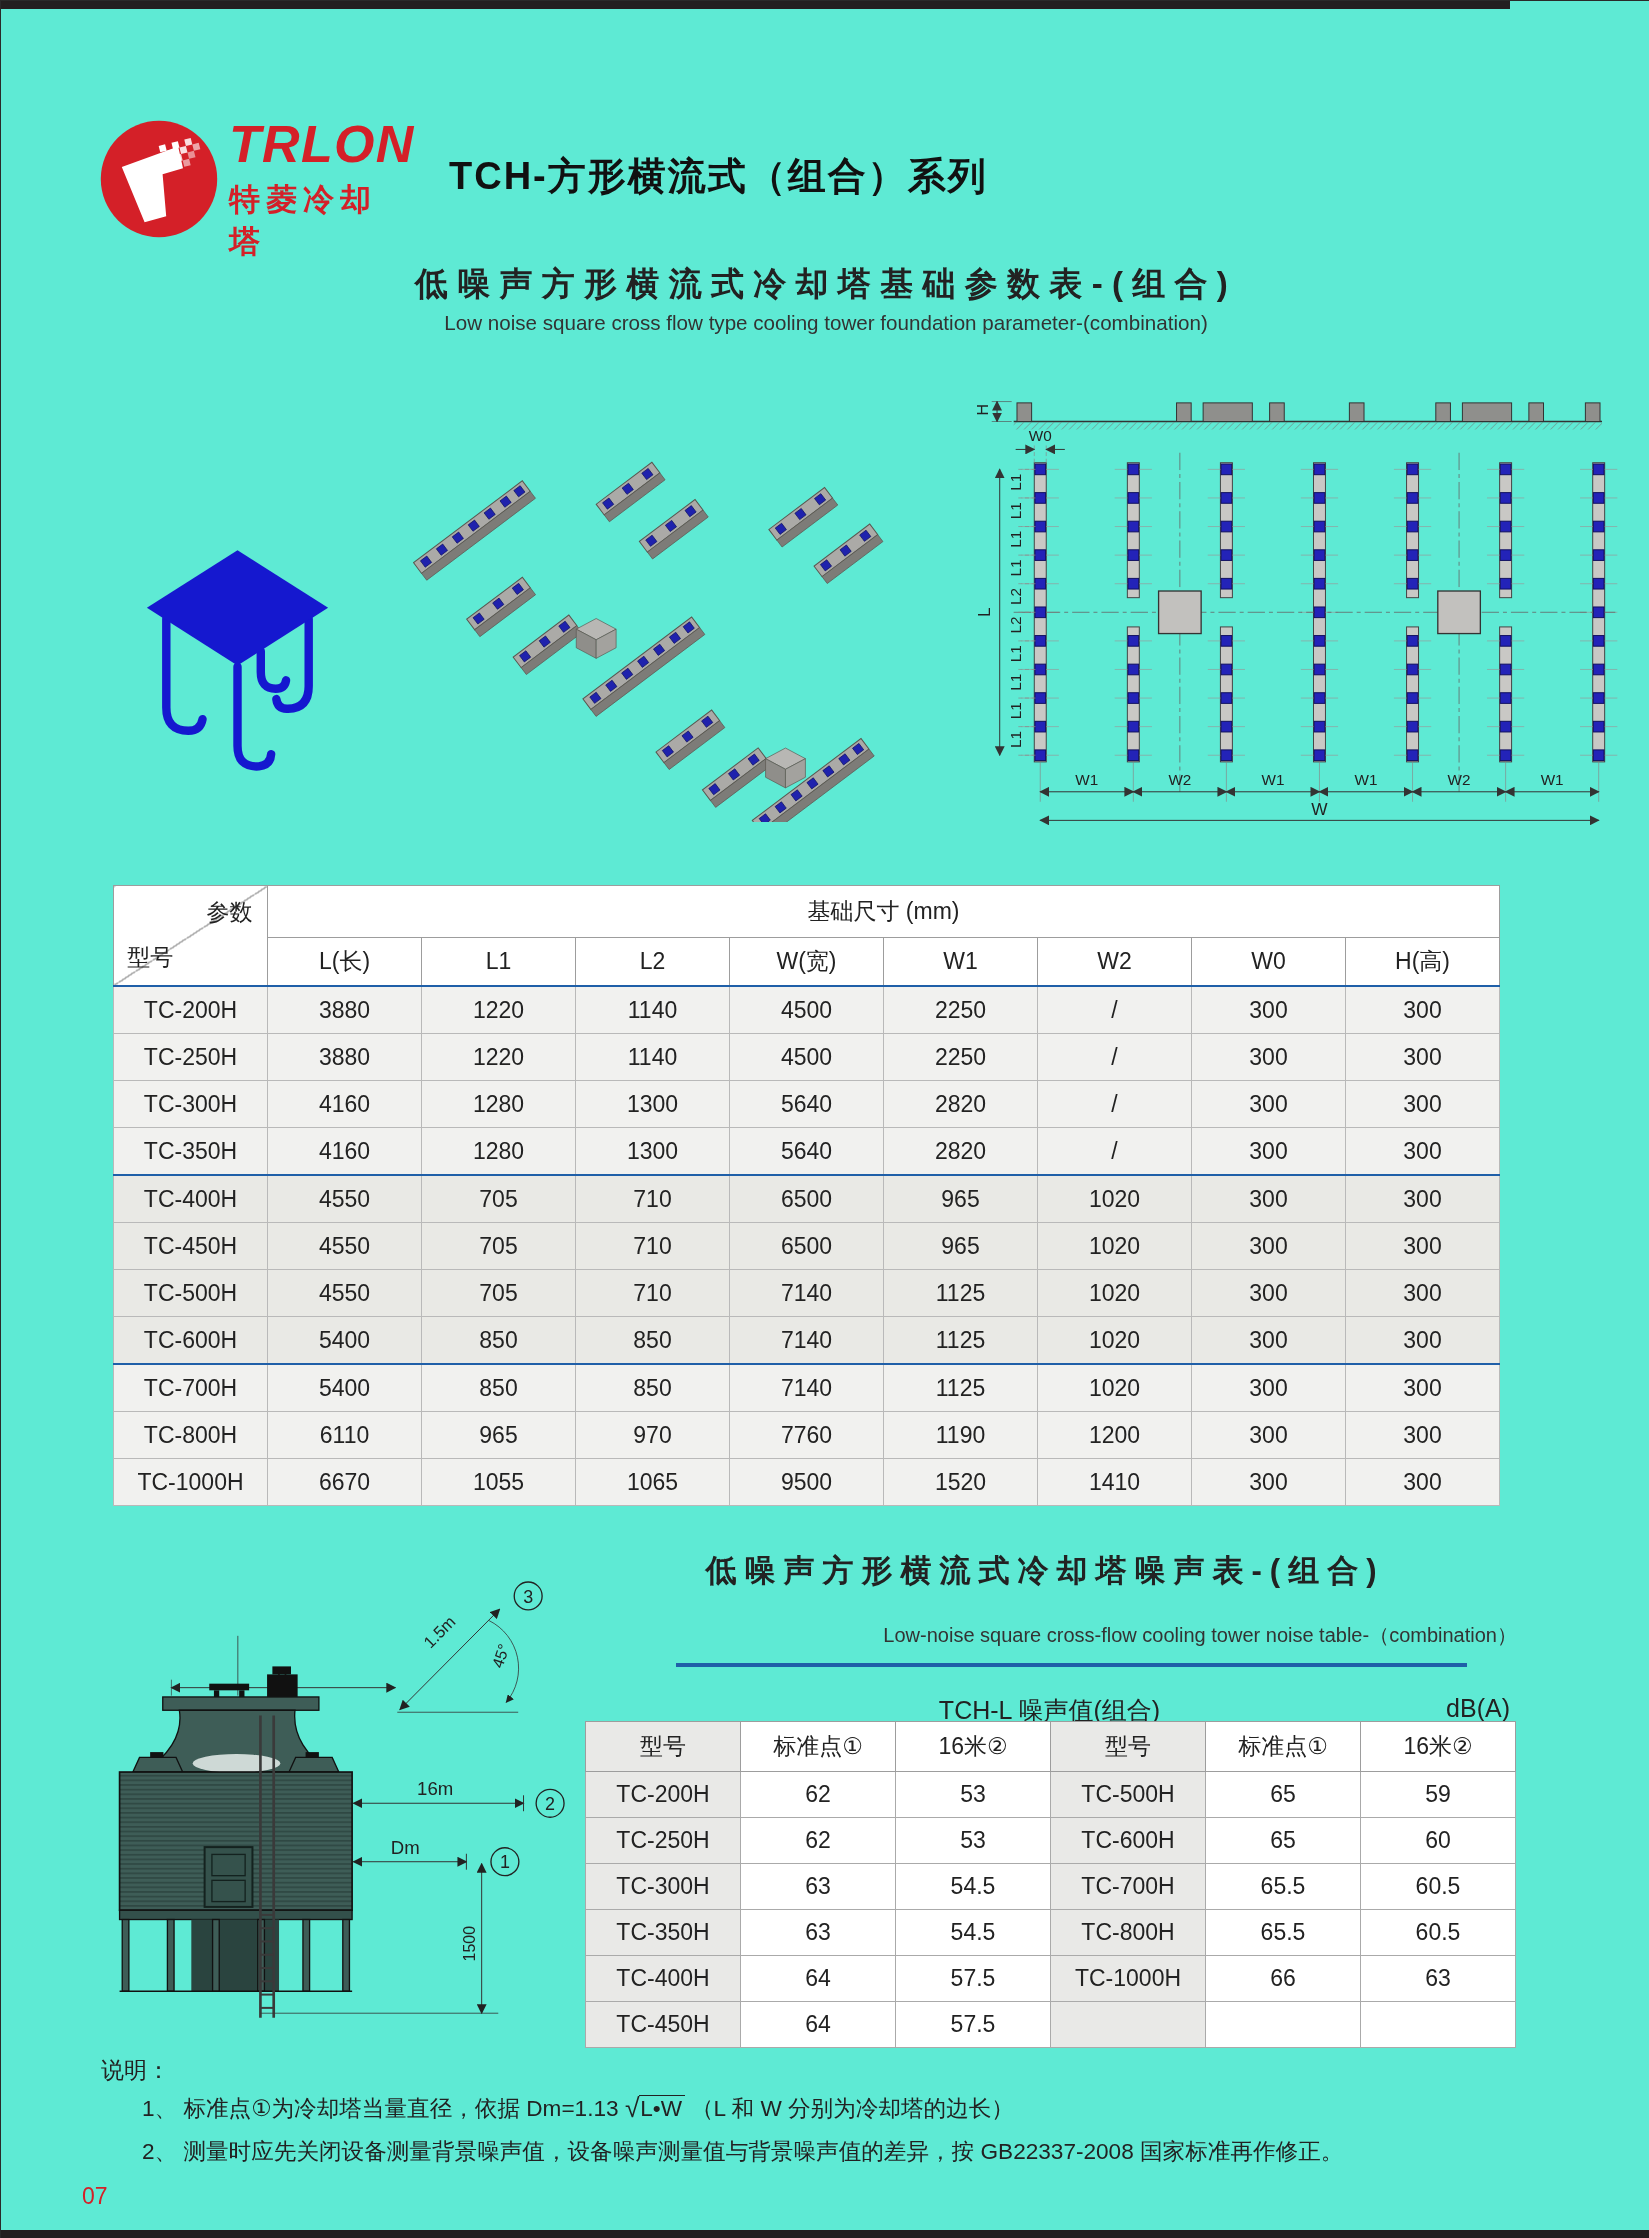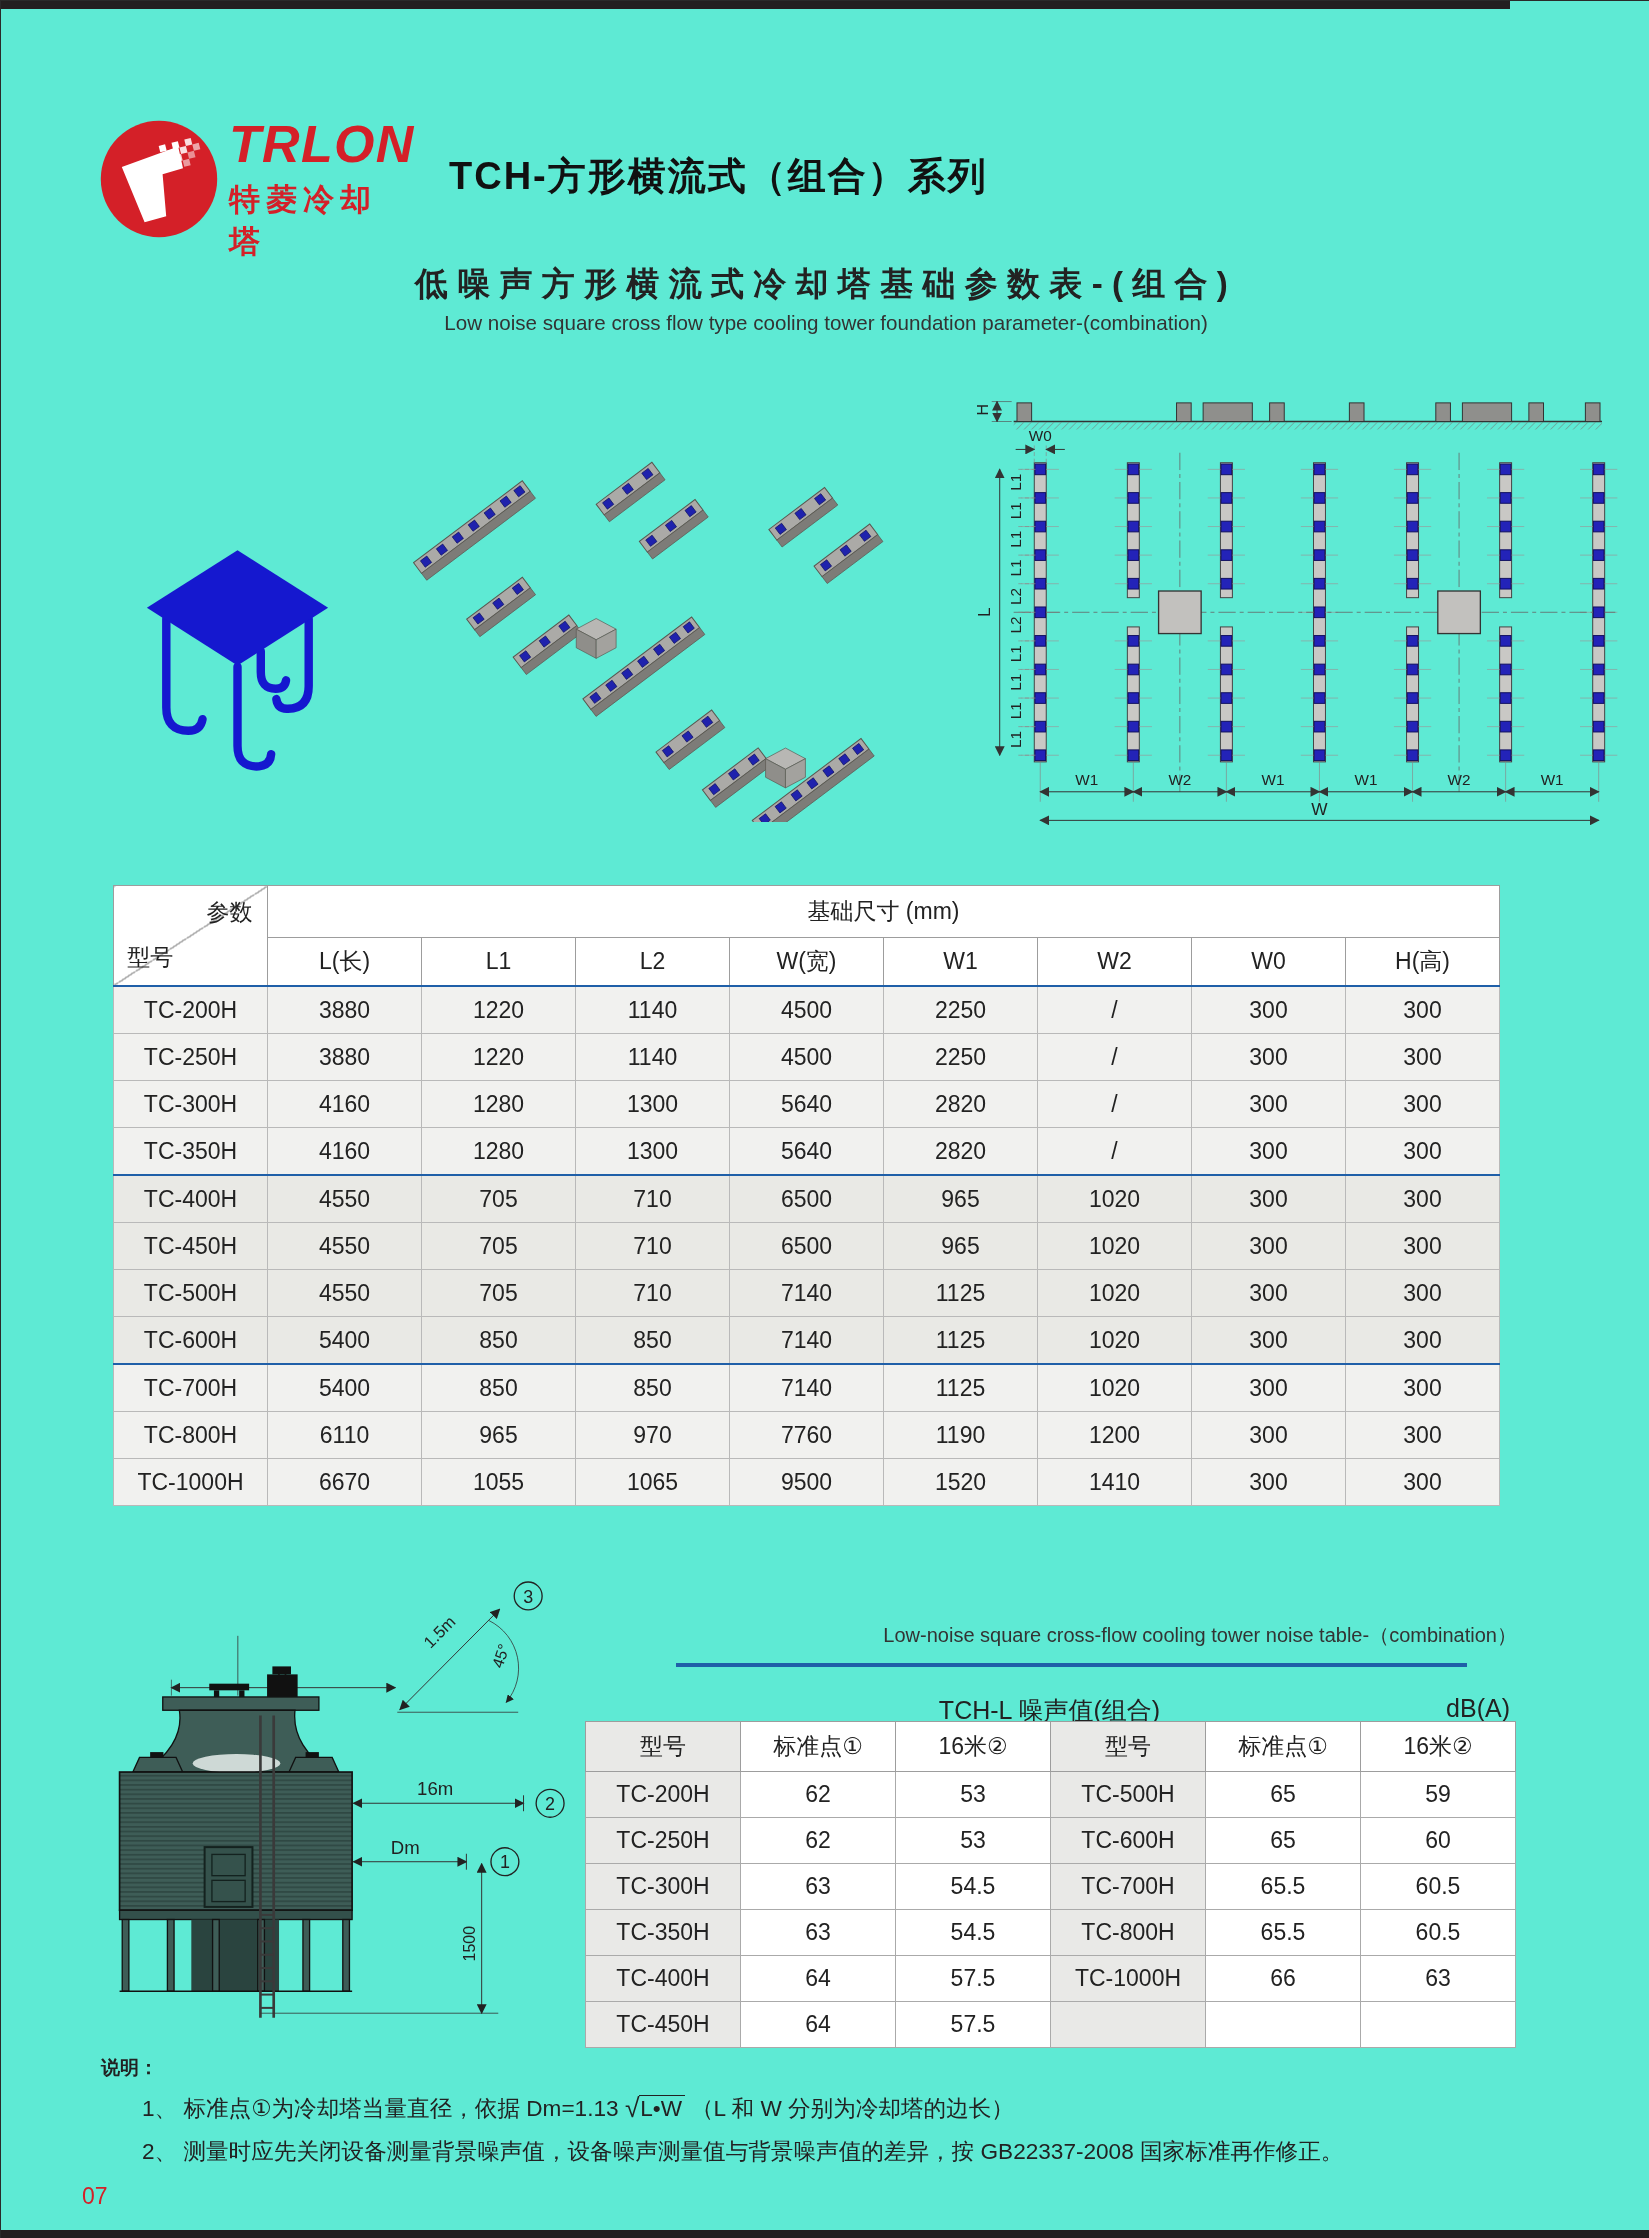--- a/index.html
+++ b/index.html
@@ -59,21 +59,21 @@
       border:1.3px solid #8a8a8a;}
   .t2 col{width:155px;}
   .t2 th,.t2 td{border:0.7px solid #9d9d9d;font-weight:normal;text-align:center;font-size:23px;color:#222;padding:0;}
   .t2 thead th{height:49px;background:#fff;}
   .t2 thead th.mod,.t2 td.mod{background:#e9e9e7;}
   .t2 tbody td{height:45px;background:#fff;border:0.7px solid #aaa;}
 
   .tower-box{position:absolute;left:92px;top:1515px;}
 
   
-  .notes-label{position:absolute;left:100px;top:2054px;font-size:19px;color:#222;font-weight:bold;}
+  .notes-label{position:absolute;left:100px;top:2054px;font-size:23px;color:#222;}
   .note1{position:absolute;left:141px;top:2092px;font-size:22.6px;color:#222;}
   .note2{position:absolute;left:141px;top:2135px;font-size:22.6px;color:#222;}
   .sqrt{font-size:26.6px;vertical-align:-1.3px;}
   .ovl{border-top:1.7px solid #222;padding:0 2.7px 0 0.7px;}
   .pagenum{position:absolute;left:53px;top:2182px;font-size:23px;color:#d42028;margin-left:28px;}
 
   svg text{font-family:"Liberation Sans","DejaVu Sans",sans-serif;}
 </style>
 </head>
 <body>
@@ -359,20 +359,21 @@
         <text x="445" y="635">W1</text>
         <text x="585" y="635">W1</text>
         <text x="725" y="635">W2</text>
         <text x="865" y="635">W1</text>
       </g>
       <line x1="95" y1="688" x2="935" y2="688" stroke="#333" stroke-width="1.5" marker-start="url(#ar)" marker-end="url(#ar)"></line>
       <text x="515" y="680" font-size="26" fill="#222" text-anchor="middle">W</text>
     </svg>
   </div>
 
+  <div class="sec2-title">低噪声方形横流式冷却塔噪声表-(组合)</div>
   <div class="sec2-sub">Low-noise square cross-flow cooling tower noise table-（combination）</div>
   <div class="sec2-line"></div>
   <div class="t2-caption">
     <span class="cap-main">TCH-L 噪声值(组合)</span>
     <span class="cap-unit">dB(A)</span>
   </div>
 
   <div class="tower-box">
     <svg width="485" height="532" viewBox="0 0 730 800">
       <defs>

